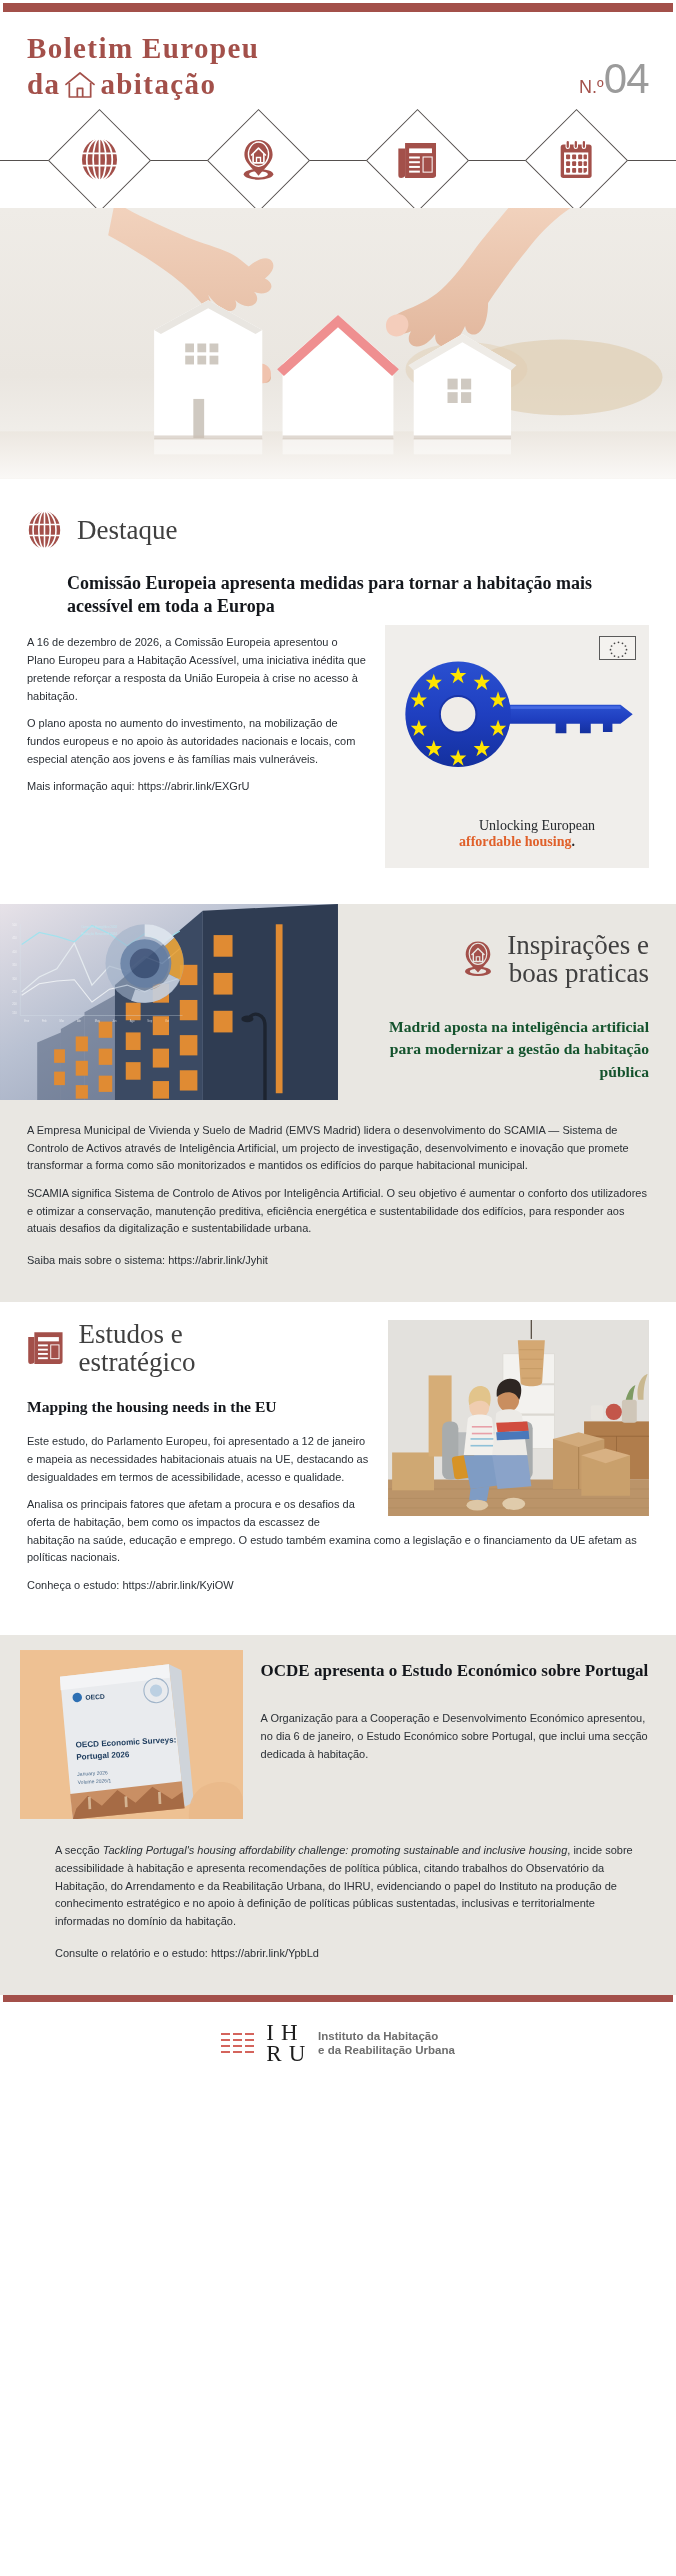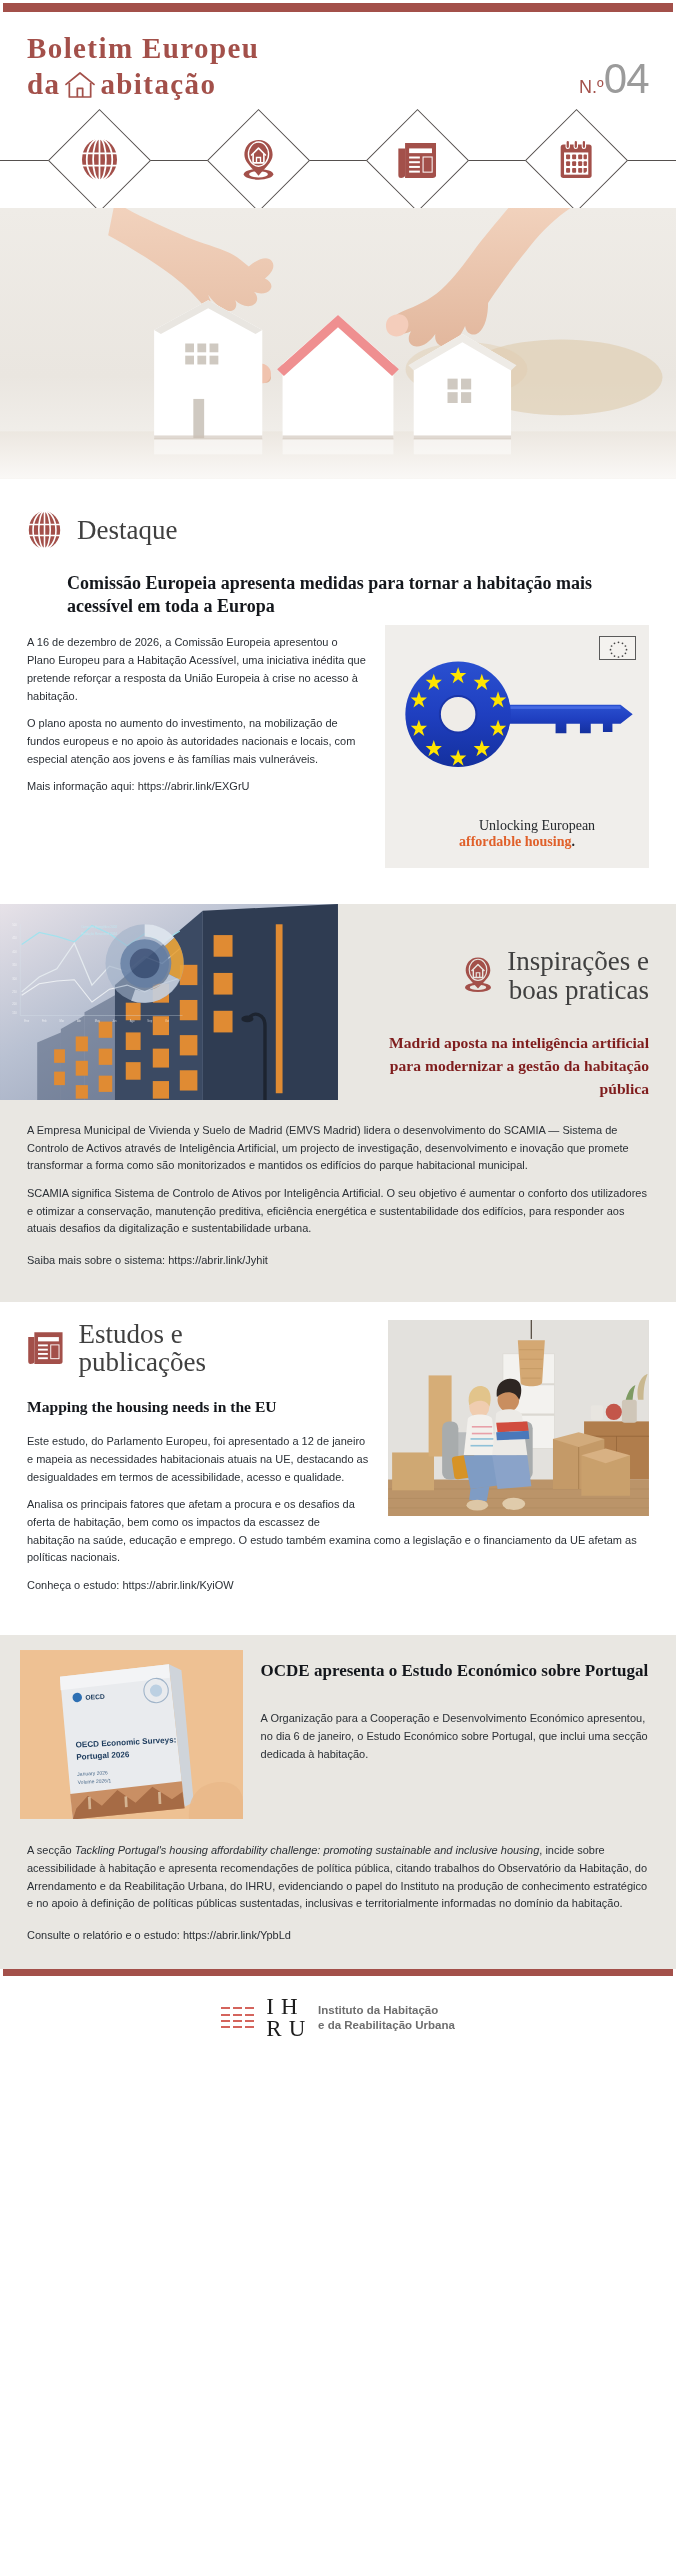--- a/index.html
+++ b/index.html
@@ -457,21 +457,21 @@
       </div>
 
       <p>A 16 de dezembro de 2026, a Comissão Europeia apresentou o Plano Europeu para a Habitação Acessível, uma iniciativa inédita que pretende reforçar a resposta da União Europeia à crise no acesso à habitação.</p>
       <p>O plano aposta no aumento do investimento, na mobilização de fundos europeus e no apoio às autoridades nacionais e locais, com especial atenção aos jovens e às famílias mais vulneráveis.</p>
       <p class="link-line">Mais informação aqui: https://abrir.link/EXGrU</p>
     </div>
     <div style="height:27px"></div>
   </div>
 
   <div class="section section-grey">
-    <div style="display:flex; align-items:flex-end;">
+    <div style="display:flex; align-items:center;">
       <div class="photo-building">
         <svg width="338" height="196" viewBox="0 0 500 290" aria-hidden="true" style="display:block">
           <defs>
             <linearGradient id="skyG" x1="0" y1="0" x2="1" y2="1">
               <stop offset="0%" stop-color="#e7e2e8"></stop>
               <stop offset="40%" stop-color="#b9c1d2"></stop>
               <stop offset="100%" stop-color="#8591ab"></stop>
             </linearGradient>
           </defs>
           <rect width="500" height="290" fill="url(#skyG)"></rect>
@@ -569,21 +569,21 @@
               <path d="M18 27 L29 16 L40 27" fill="none" stroke="#e9e7e2" stroke-width="2.4" stroke-linejoin="round"></path>
               <path d="M21 25 L21 38 L37 38 L37 25" fill="none" stroke="#e9e7e2" stroke-width="2.4"></path>
               <path d="M26 38 L26 30 L32 30 L32 38" fill="none" stroke="#e9e7e2" stroke-width="2"></path>
             </svg>
           </span>
           <div style="text-align:right;">
             <div class="sect-title">Inspirações e</div>
             <div class="sect-title">boas praticas</div>
           </div>
         </div>
-        <div style="text-align:right; font-family:'Liberation Serif', serif; font-weight:bold; font-size:15.6px; line-height:1.45; color:#7f1d1d; margin-top:28px;">Madrid aposta na inteligência artificial para modernizar a gestão da habitação pública</div>
+        <div style="text-align:right; font-family:'Liberation Serif', serif; font-weight:bold; font-size:15.6px; line-height:1.45; color:#14532d; margin-top:28px;">Madrid aposta na inteligência artificial para modernizar a gestão da habitação pública</div>
       </div>
     </div>
 
     <div class="body-text" style="padding-top:12px; padding-bottom:23px;">
       <p>A Empresa Municipal de Vivienda y Suelo de Madrid (EMVS Madrid) lidera o desenvolvimento do SCAMIA — Sistema de Controlo de Activos através de Inteligência Artificial, um projecto de investigação, desenvolvimento e inovação que promete transformar a forma como são monitorizados e mantidos os edifícios do parque habitacional municipal.</p>
       <p>SCAMIA significa Sistema de Controlo de Ativos por Inteligência Artificial. O seu objetivo é aumentar o conforto dos utilizadores e otimizar a conservação, manutenção preditiva, eficiência energética e sustentabilidade dos edifícios, para responder aos atuais desafios da digitalização e sustentabilidade urbana.</p>
       <p class="link-line">Saiba mais sobre o sistema: https://abrir.link/Jyhit</p>
     </div>
   </div>
 
@@ -677,21 +677,21 @@
             <rect x="18" y="24" width="16" height="3" fill="#fff"></rect>
             <rect x="18" y="31" width="16" height="3" fill="#fff"></rect>
             <rect x="18" y="38" width="16" height="3" fill="#fff"></rect>
             <rect x="18" y="45" width="16" height="3" fill="#fff"></rect>
             <rect x="38" y="24" width="15" height="24" fill="#fff"></rect>
             <rect x="39.5" y="25.5" width="12" height="21" fill="#a3504a"></rect>
           </svg>
         </span>
         <div>
           <div class="sect-title">Estudos e</div>
-          <div class="sect-title">publicações</div>
+          <div class="sect-title">estratégico</div>
         </div>
       </div>
 
       <div style="font-family:'Liberation Serif', serif; font-weight:bold; font-size:15.6px; line-height:1.42; color:#14171c; margin:19px 0 15px 0; max-width:284px;">Mapping the housing needs in the EU</div>
 
       <p>Este estudo, do Parlamento Europeu, foi apresentado a 12 de janeiro e mapeia as necessidades habitacionais atuais na UE, destacando as desigualdades em termos de acessibilidade, acesso e qualidade.</p>
       <p>Analisa os principais fatores que afetam a procura e os desafios da oferta de habitação, bem como os impactos da escassez de habitação na saúde, educação e emprego. O estudo também examina como a legislação e o financiamento da UE afetam as políticas nacionais.</p>
       <p class="link-line">Conheça o estudo: https://abrir.link/KyiOW</p>
     </div>
     <div style="height:31px"></div>
@@ -730,21 +730,21 @@
           <path d="M250 250 C248 220 262 200 288 196 C316 192 330 206 330 226 L330 250 Z" fill="#e9b98b" opacity=".9"></path>
         </svg>
       </div>
 
       <div style="flex:1; padding: 9.5px 27px 0 17.6px;">
         <div style="font-family:'Liberation Serif', serif; font-weight:bold; font-size:17px; line-height:1.38; color:#14171c;">OCDE apresenta o Estudo Económico sobre Portugal</div>
         <p style="font-size:11px; line-height:1.62; color:#2b3036; margin-top:27px;">A Organização para a Cooperação e Desenvolvimento Económico apresentou, no dia 6 de janeiro, o Estudo Económico sobre Portugal, que inclui uma secção dedicada à habitação.</p>
       </div>
     </div>
 
-    <div class="body-text" style="padding-top:13.5px; padding-bottom:15px;">
+    <div class="body-text" style="padding-top:13.5px; padding-bottom:23px;margin-left:28px;">
       <p>
         <span>A secção </span><em>Tackling Portugal's housing affordability challenge: promoting sustainable and inclusive housing</em><span>, incide sobre acessibilidade à habitação e apresenta recomendações de política pública, citando trabalhos do Observatório da Habitação, do Arrendamento e da Reabilitação Urbana, do IHRU, evidenciando o papel do Instituto na produção de conhecimento estratégico e no apoio à definição de políticas públicas sustentadas, inclusivas e territorialmente informadas no domínio da habitação.</span>
       </p>
       <p class="link-line">Consulte o relatório e o estudo: https://abrir.link/YpbLd</p>
     </div>
   </div>
 
   <div class="footer-bar"></div>
   <div class="footer">
     <div class="logo">

